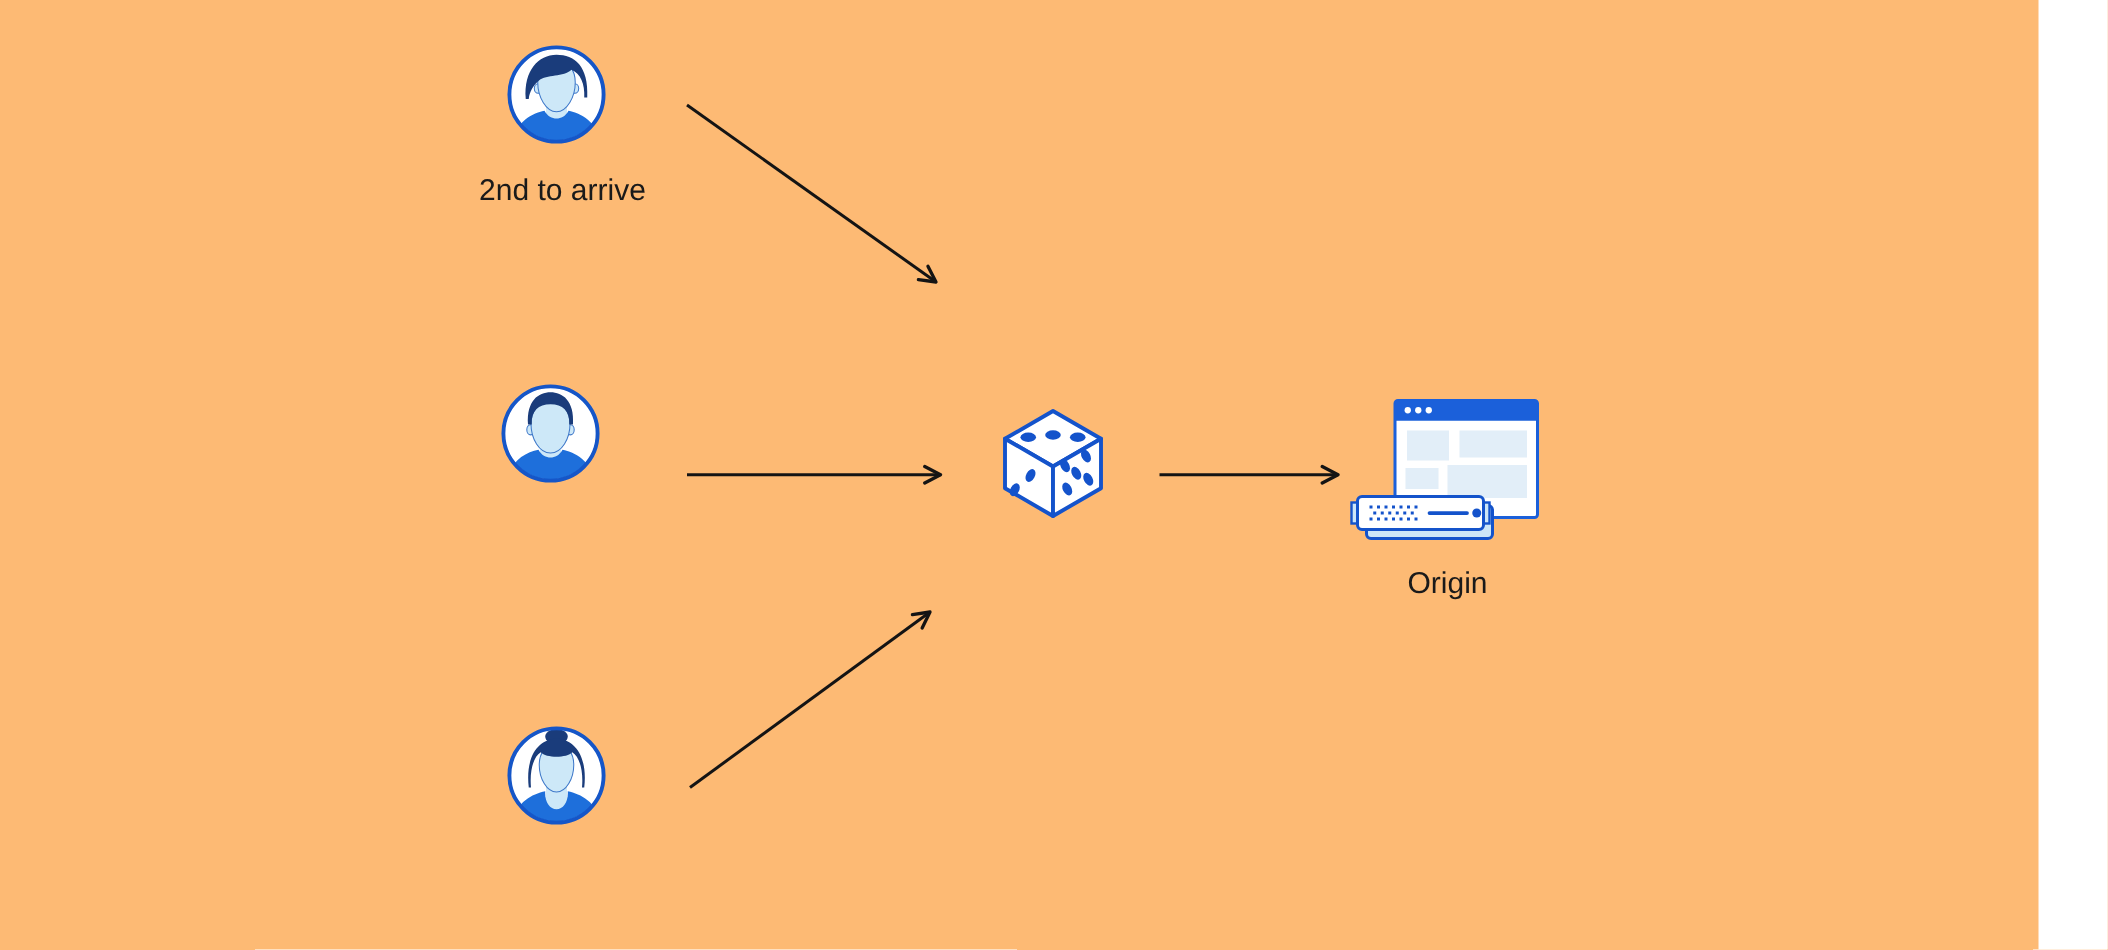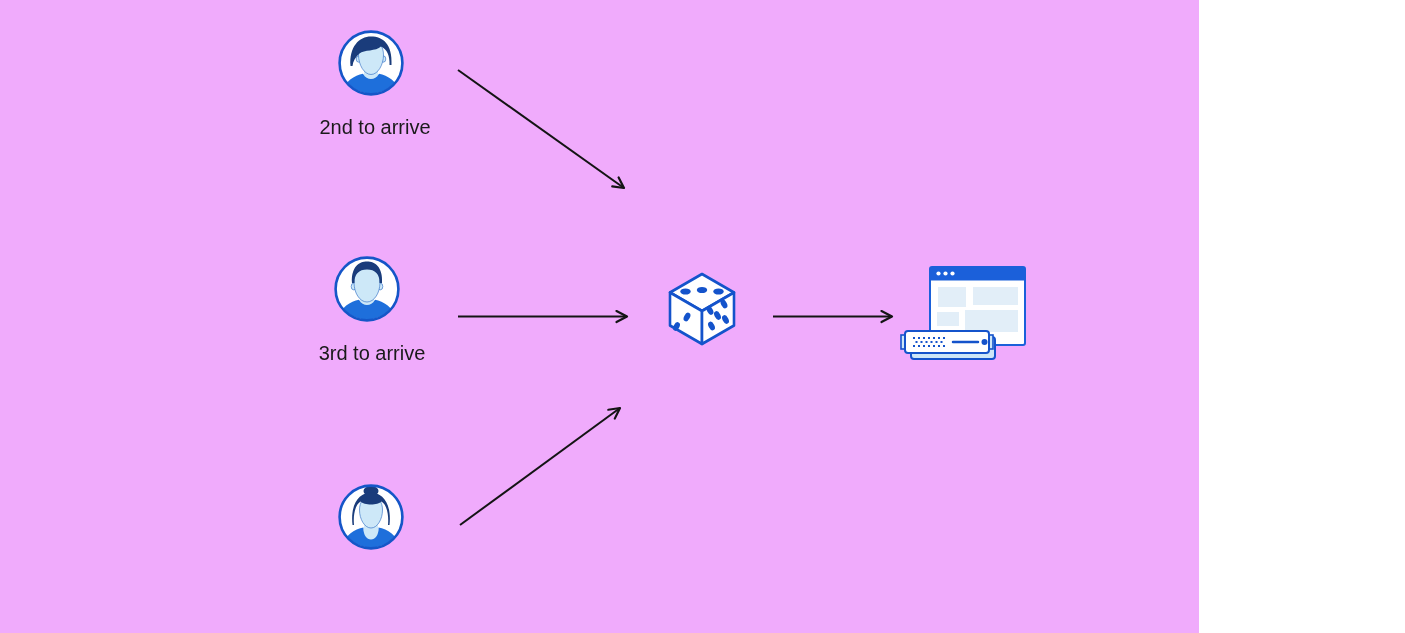--- a/index.html
+++ b/index.html
@@ -10,25 +10,24 @@
     --skin-blue:#CDE8F8;
     --panel-blue:#E2EEF8;
     --titlebar-blue:#1B60DA;
     --shadow-blue:#CDE6F7;
     --arrow-black:#141414;
     --label-color:#1A1A1A;
   }
   html,body{margin:0;padding:0;background:#fff;}
   .canvas{
     position:relative;
-    width:1183px;height:633px;
-    background:#f0abfc;
+    width:1359px;height:633px;
+    background:#fdba74;
     overflow:hidden;
     font-family:"Liberation Sans", sans-serif;
-    padding-left:16px;
   }
   .abs{position:absolute;}
   .node-label{
     position:absolute;
     width:220px;
     text-align:center;
     font-size:20px;
     line-height:24px;
     color:var(--label-color);
   }
@@ -80,21 +79,20 @@
     <g clip-path="url(#clipB)">
       <rect x="27" y="40" width="14" height="12" fill="#CDE8F8"></rect>
       <path d="M4,68 C6,53 17,46.5 26,44.8 C28,48.5 31,50 34,50 C37,50 40,48.5 42,44.8 C51,46.5 62,53 64,68 Z" fill="#1E6FDB"></path>
       <ellipse cx="20.8" cy="31.5" rx="2.6" ry="3.4" fill="#CDE8F8" stroke="#3E78C9" stroke-width="0.7"></ellipse>
       <ellipse cx="47.2" cy="31.5" rx="2.6" ry="3.4" fill="#CDE8F8" stroke="#3E78C9" stroke-width="0.7"></ellipse>
       <path d="M34,13 C42.5,13 47,19 47,27.5 C47,37.5 41.5,47 34,47 C26.5,47 21,37.5 21,27.5 C21,19 25.5,13 34,13 Z" fill="#CDE8F8" stroke="#3E78C9" stroke-width="0.7"></path>
       <path d="M19,28 C18,12 26,6.5 34,6.5 C42,6.5 50,12 49,28 L46.5,28 C47,19 42,14.5 34,14.5 C26,14.5 21,19 21.5,28 Z" fill="#1A3C7B"></path>
     </g>
     <circle cx="34" cy="34" r="31.4" fill="none" stroke="#1556C8" stroke-width="2.6"></circle>
   </svg>
-  <div class="node-label" style="left:262px;top:341px;">3rd to arrive</div>
 
   <svg class="abs" style="left:337px;top:483px;" width="68" height="68" viewBox="0 0 68 68">
     <defs>
         <clipPath id="clipC">
           <circle cx="34" cy="34" r="30.6"></circle>
         </clipPath>
       </defs>
     <circle cx="34" cy="34" r="30.6" fill="#ffffff"></circle>
     <g clip-path="url(#clipC)">
       <rect x="27" y="38" width="14" height="14" fill="#CDE8F8"></rect>
@@ -165,14 +163,15 @@
           <rect x="25" y="87" width="2" height="2"></rect>
           <rect x="30" y="87" width="2" height="2"></rect>
           <rect x="35" y="87" width="2" height="2"></rect>
           <rect x="40" y="87" width="2" height="2"></rect>
           <rect x="45" y="87" width="2" height="2"></rect>
       </g>
       <line x1="55" y1="84" x2="80" y2="84" stroke="#1453CB" stroke-width="2.5" stroke-linecap="round"></line>
       <circle cx="86.5" cy="84" r="3" fill="#1453CB"></circle>
     </g>
   </svg>
+  <div class="node-label" style="left:855px;top:377px;">Origin</div>
 
 </div>
 
 </body></html>

